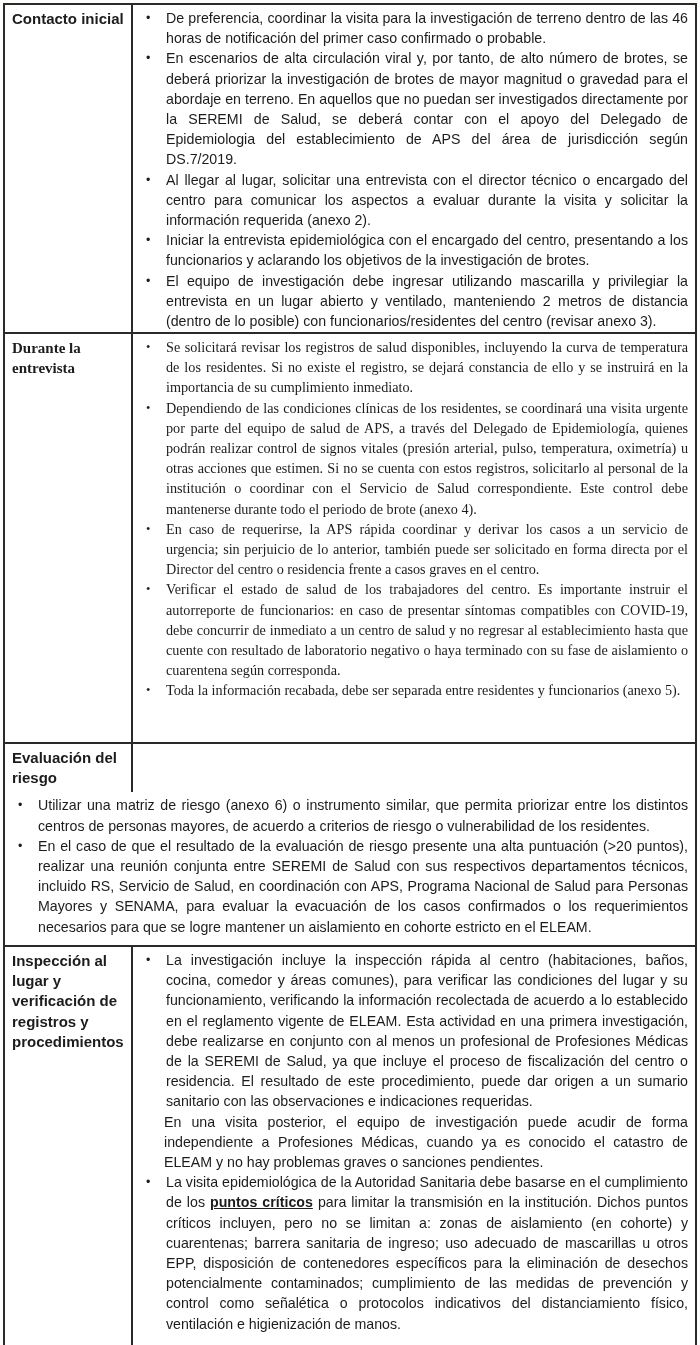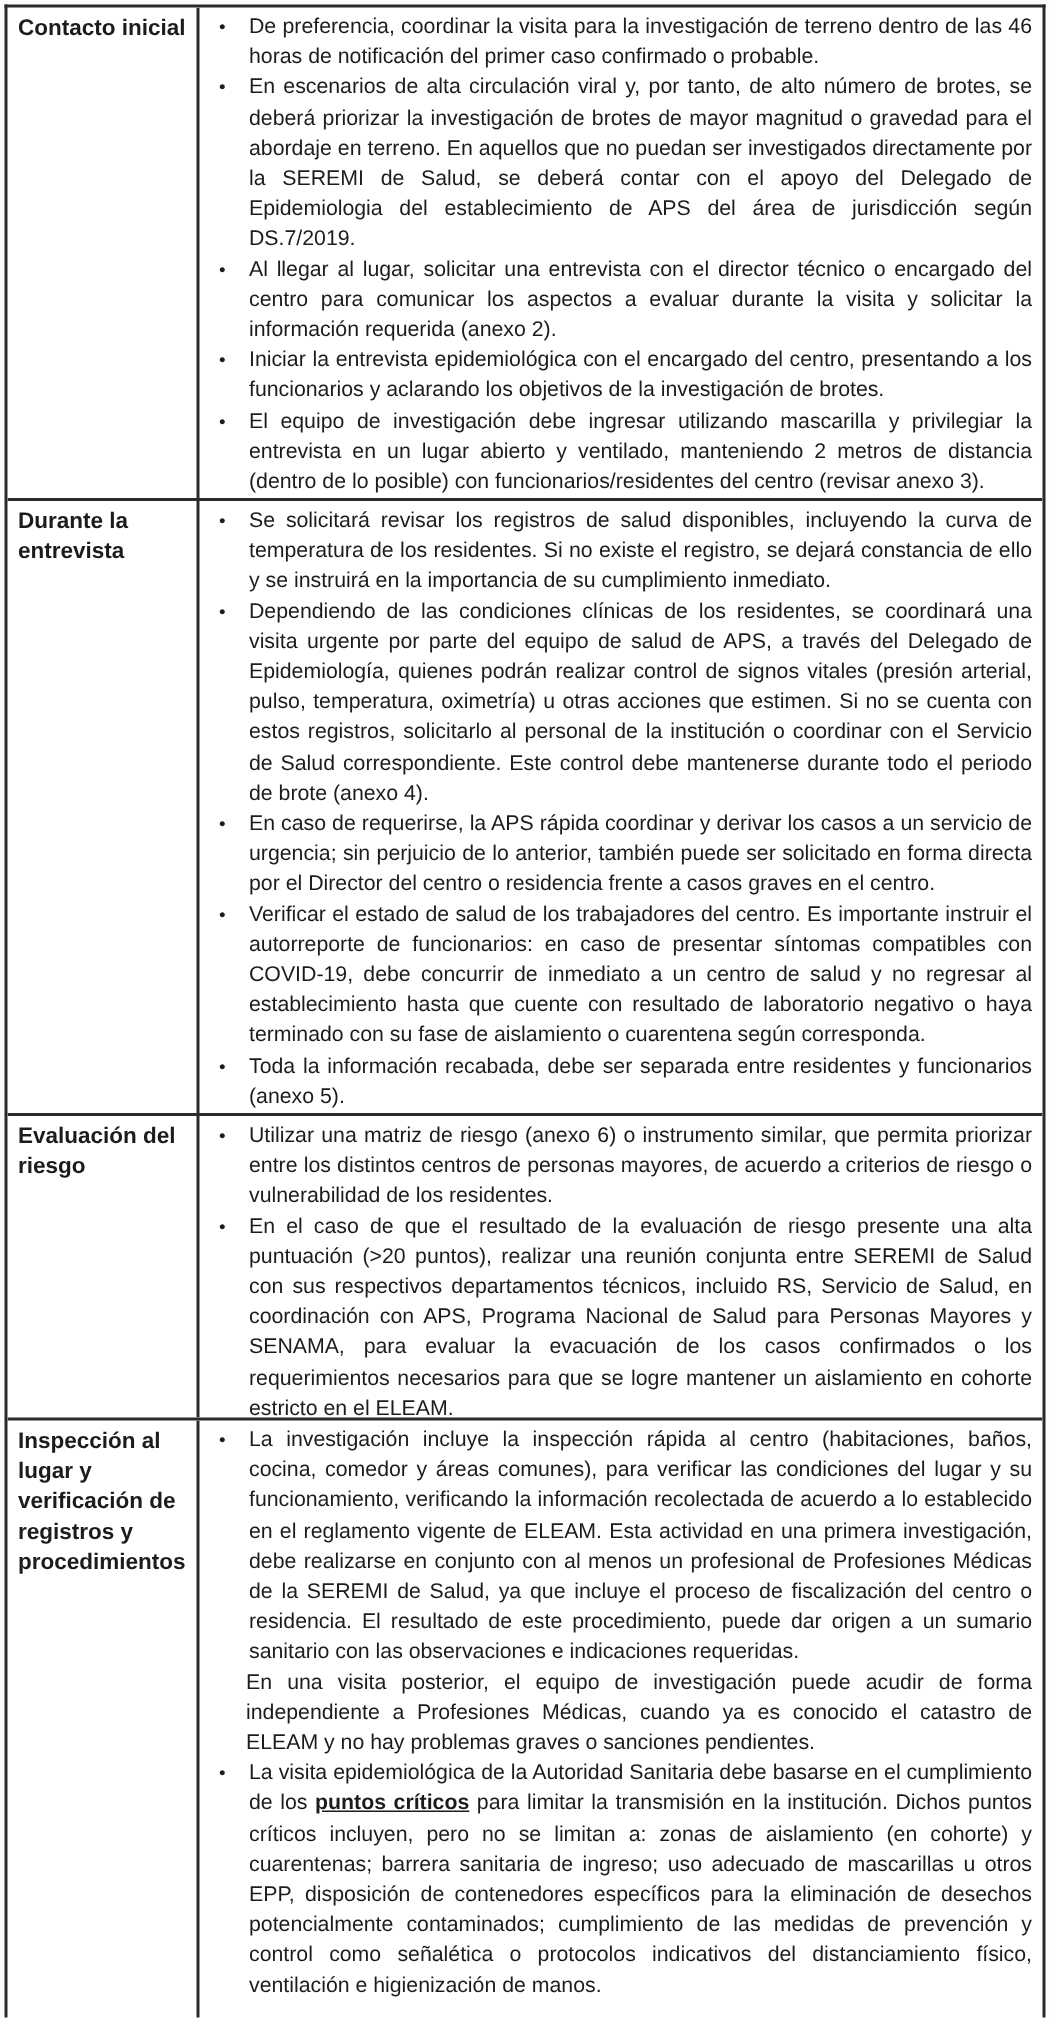--- a/index.html
+++ b/index.html
@@ -26,22 +26,22 @@
   }
   .row {
     display: flex;
     box-sizing: border-box;
     border-bottom: 2px solid #2a2a2a;
     overflow: hidden;
     justify-content: center;
   }
   .row:last-child { border-bottom: none; height: auto; min-height: 400px; }
   .row-0 { height: 329px; }
-  .row-1 { height: 410px; }
-  .row-2 { height: 203px; }
+  .row-1 { height: 410px; font-family: Liberation Serif, serif; }
+  .row-2 { height: 203px; flex-direction: column; }
   .hcell {
     width: 128px;
     min-width: 128px;
     box-sizing: border-box;
     border-right: 2px solid #2a2a2a;
     padding: 4px 4px 4px 7px;
     font-weight: bold;
     font-size: 15px;
     line-height: 20.2px;
   }

